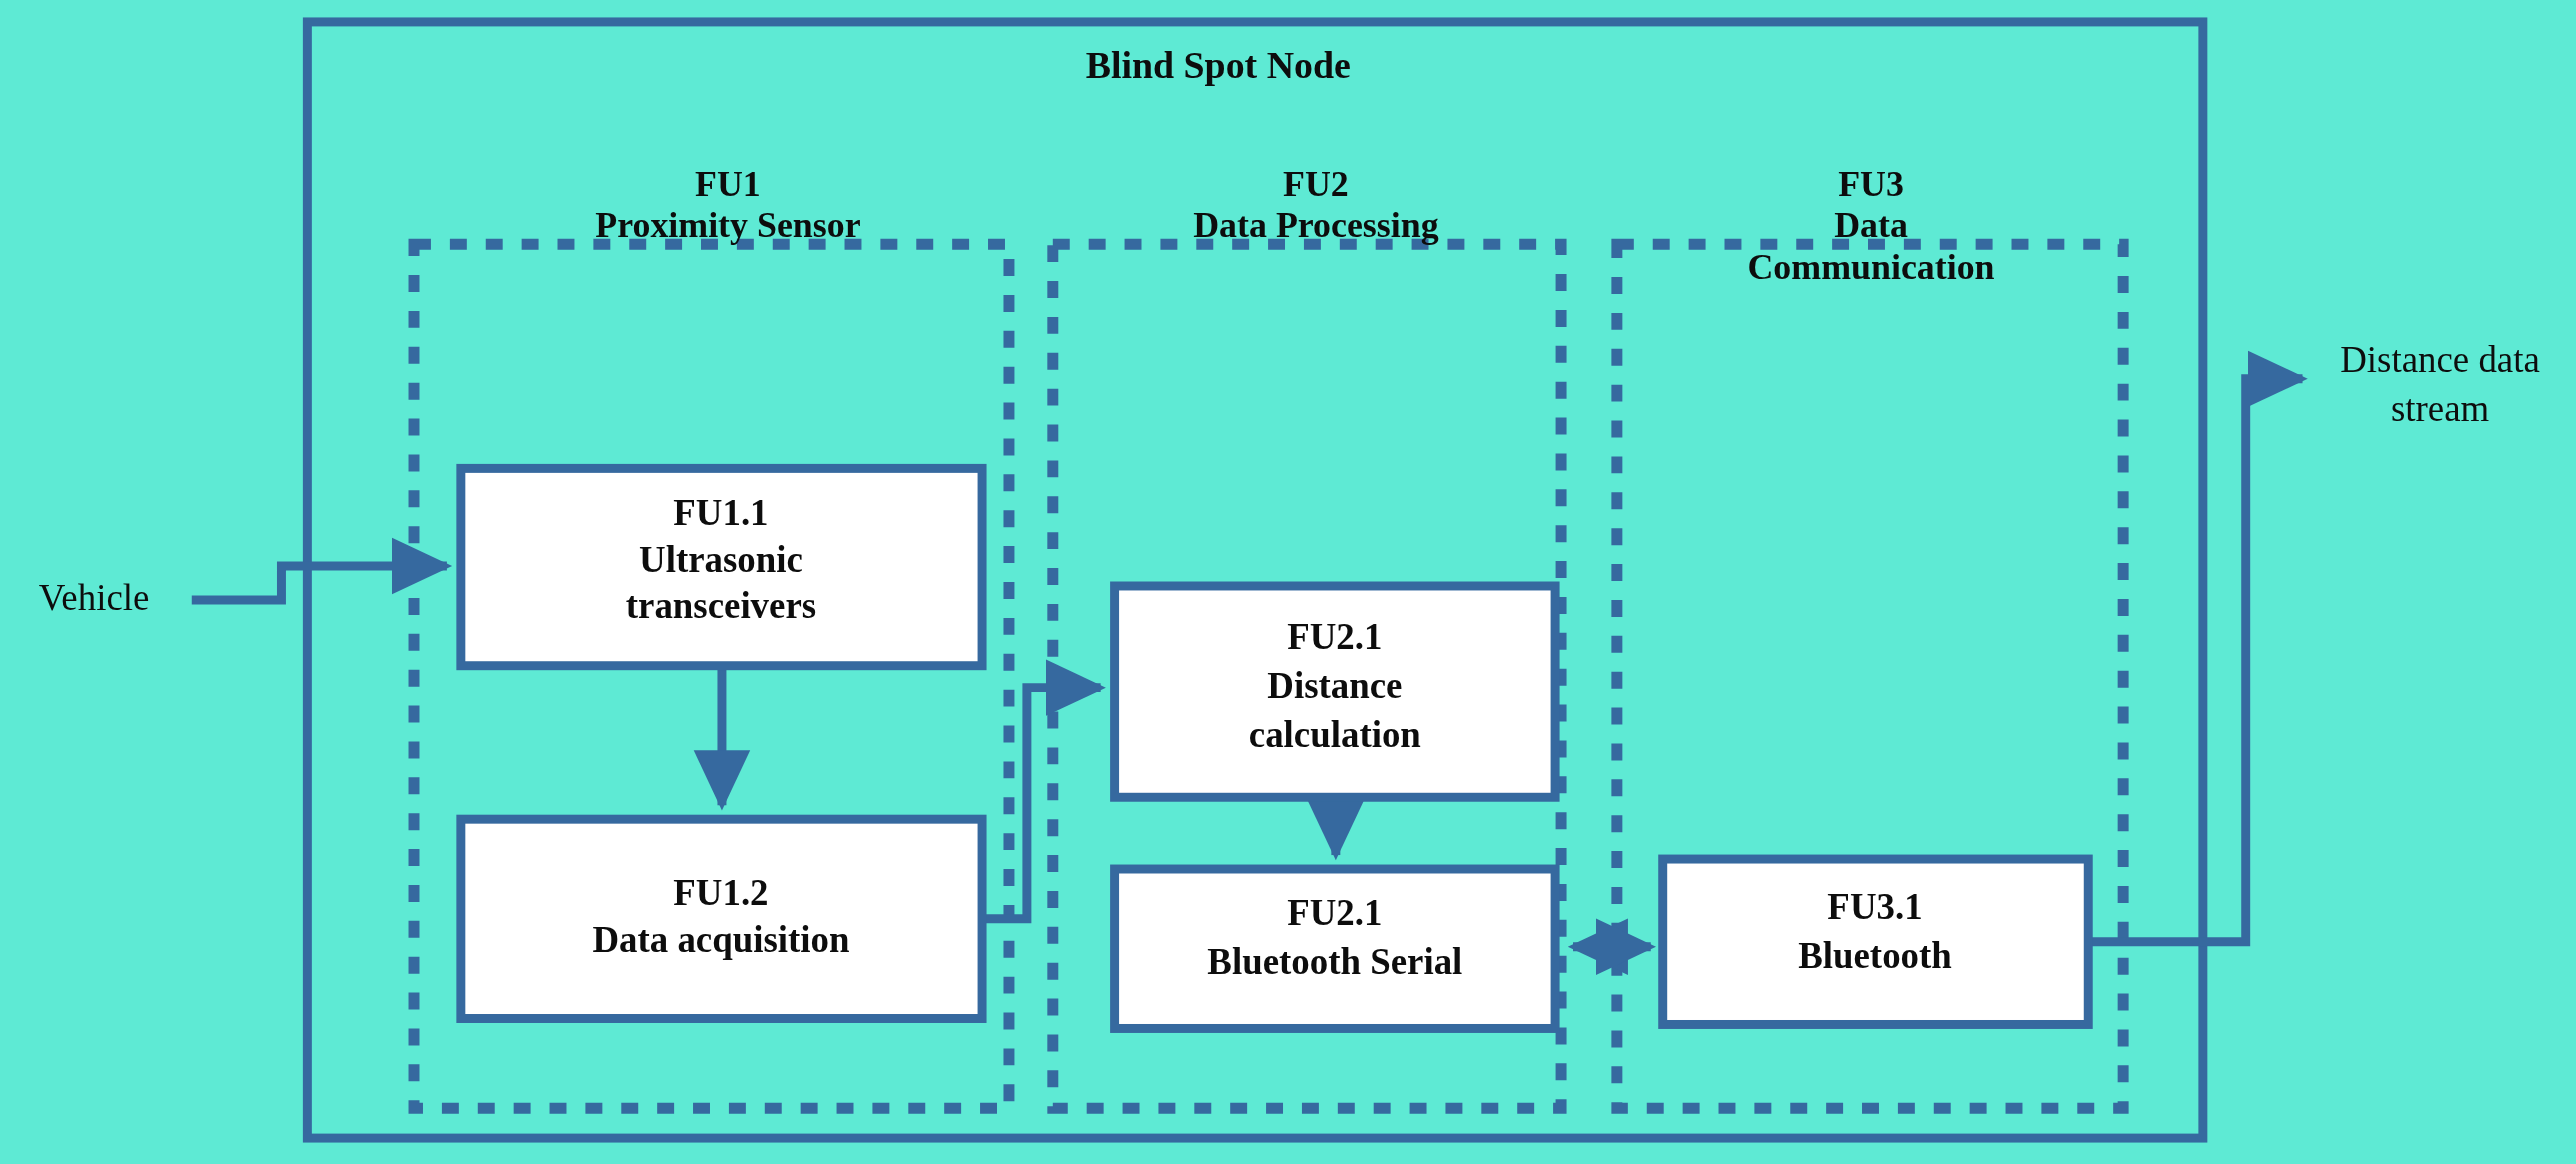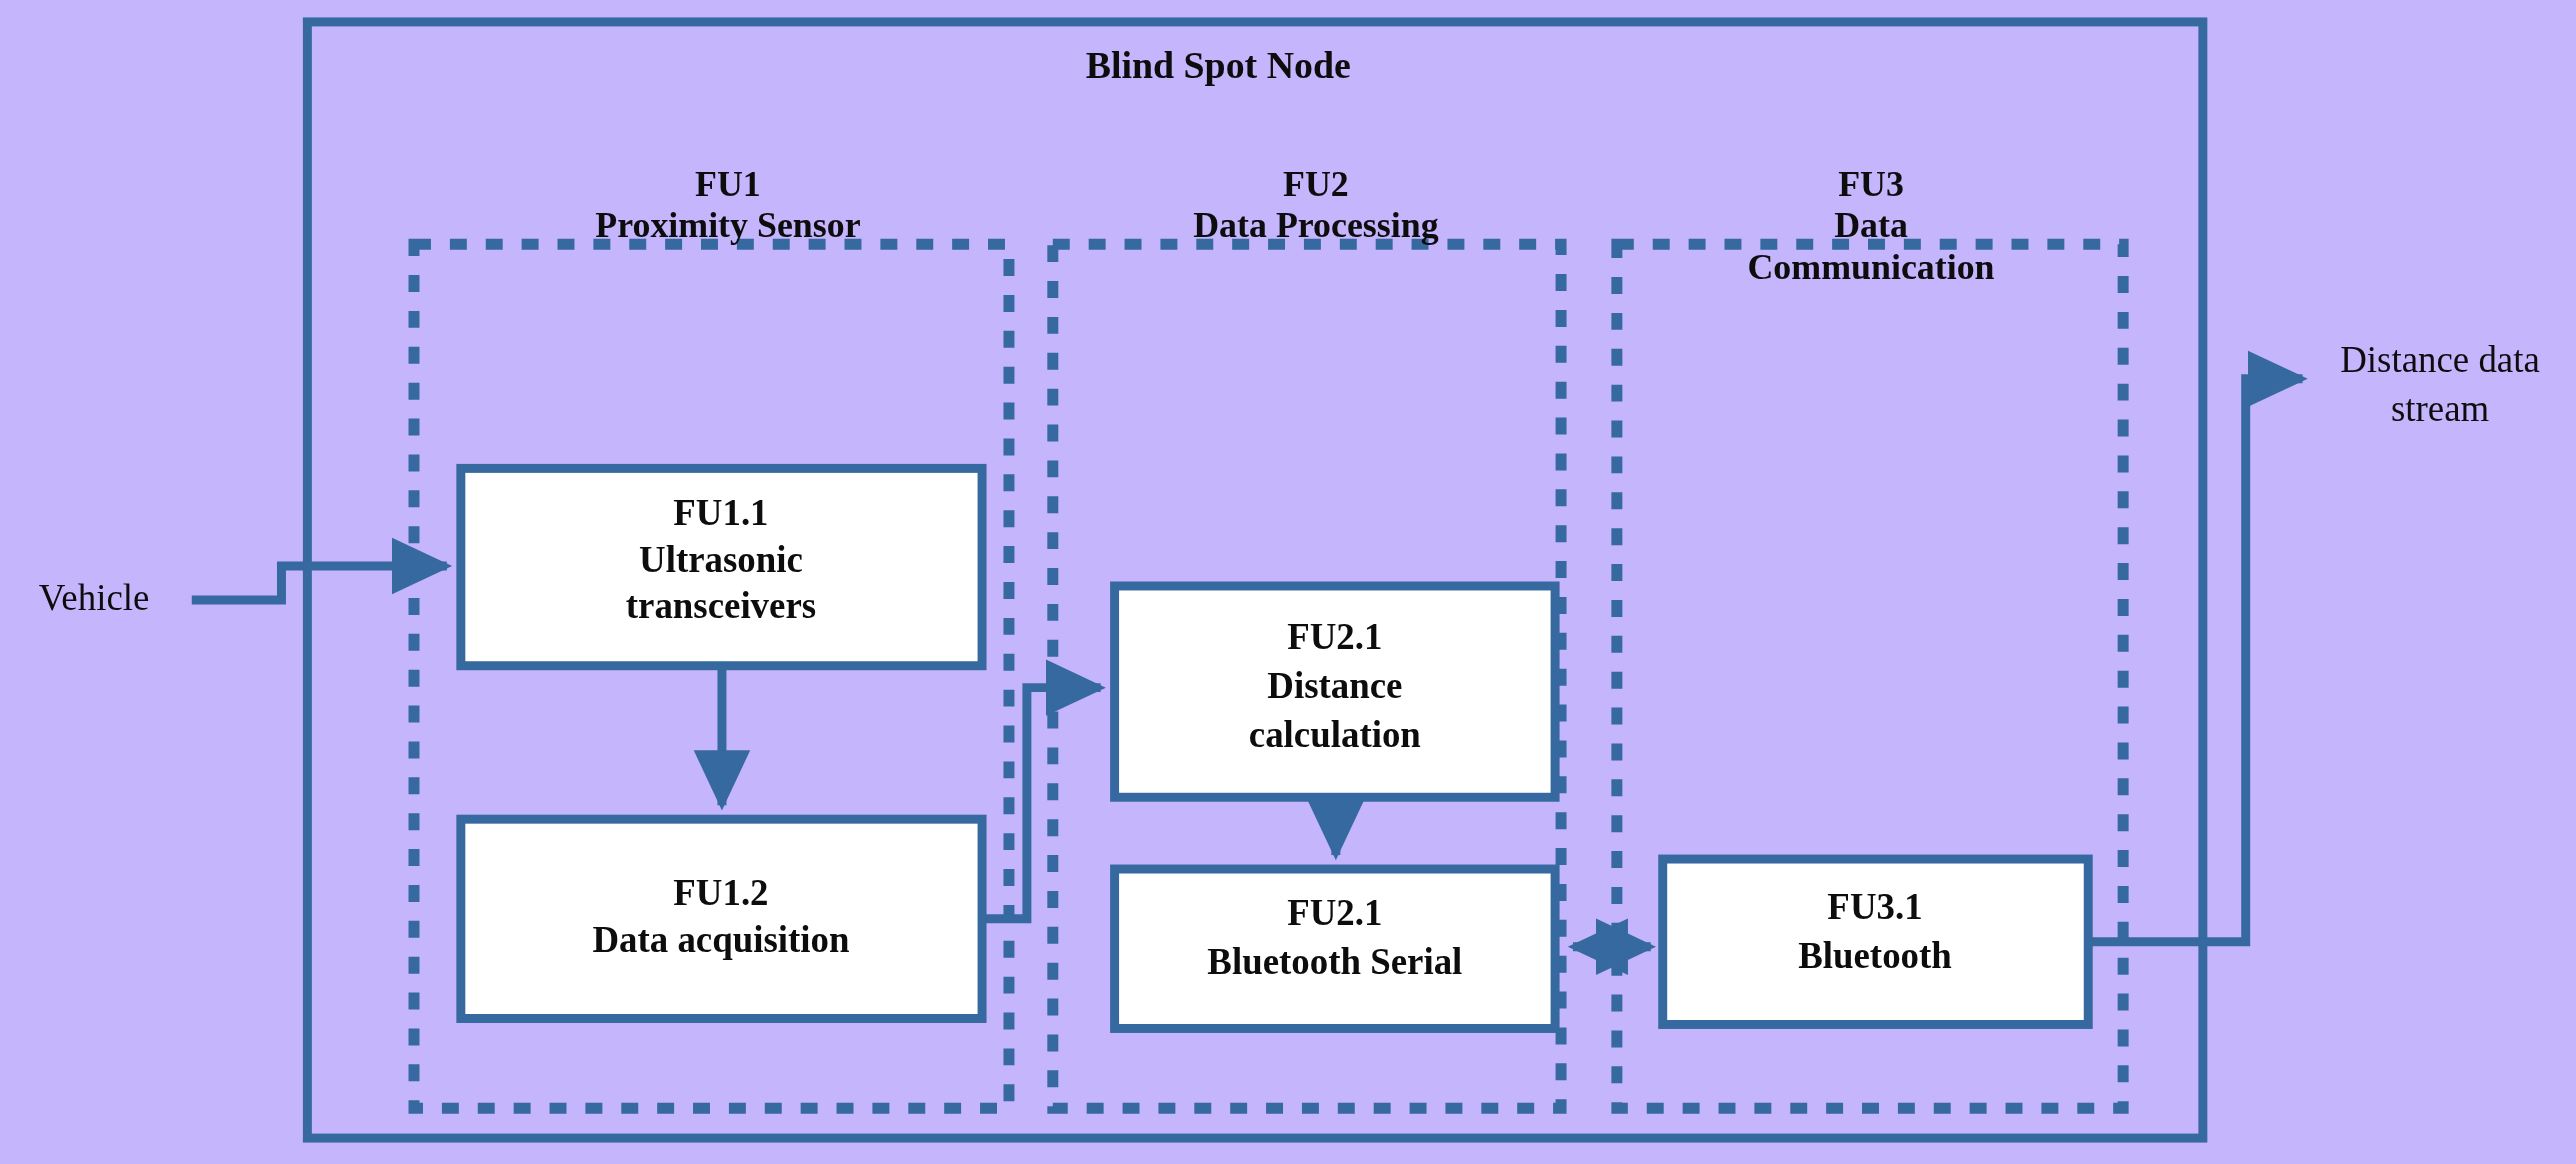--- a/index.html
+++ b/index.html
@@ -11,21 +11,21 @@
   body {
     width: 2576px;
     height: 1164px;
     font-family: "Liberation Serif", "DejaVu Serif", serif;
     overflow: hidden;
   }
   #diagram-root {
     position: relative;
     width: 2576px;
     height: 1164px;
-    background: #c4b5fd;
+    background: #5eead4;
   }
   svg.diagram-canvas {
     position: absolute;
     left: 0;
     top: 0;
     width: 2576px;
     height: 1164px;
     display: block;
   }
   .dgm-text {

